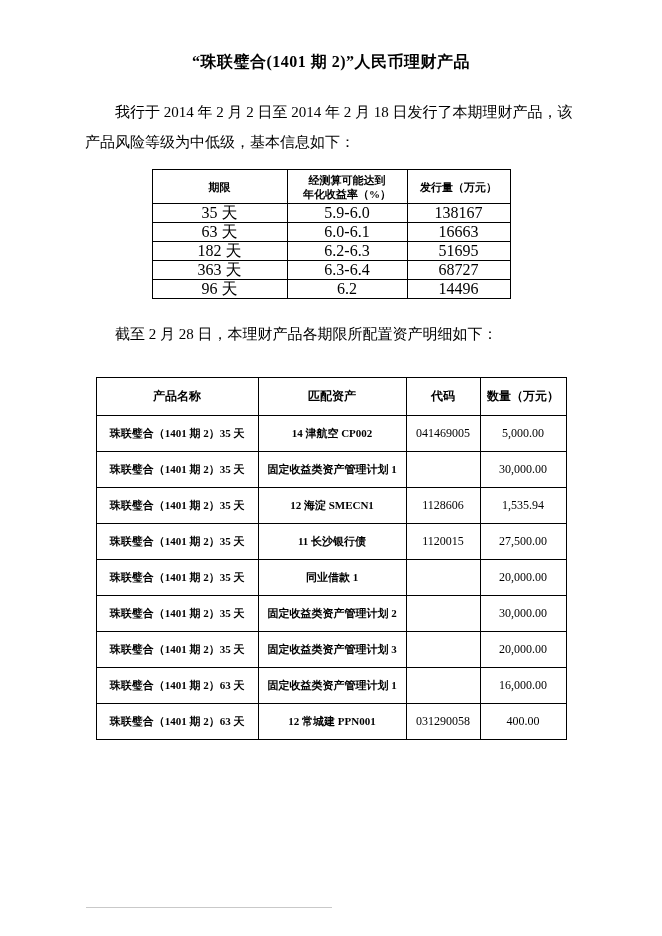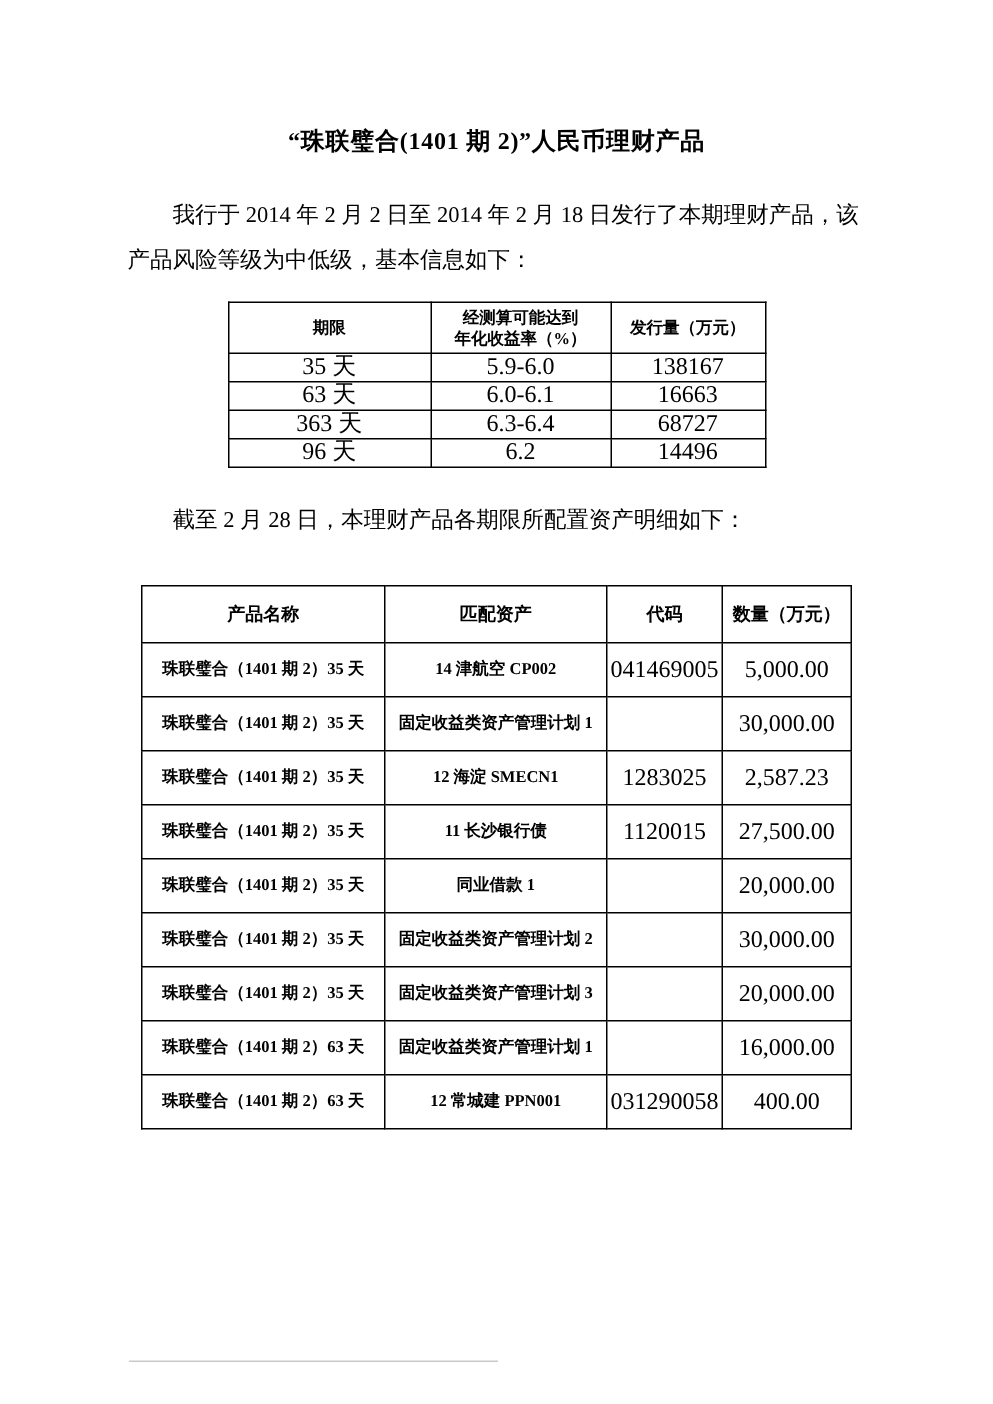--- a/index.html
+++ b/index.html
@@ -12,21 +12,21 @@
     height: 936px;
     font-family: "Liberation Serif", "DejaVu Serif", serif;
     color: #000000;
     position: relative;
     overflow: hidden;
   }
   .page {
     box-sizing: border-box;
     width: 662px;
     height: 936px;
-    padding: 84px 85px 0 85px;
+    padding: 52px 85px 0 85px;
     background: #ffffff;
   }
   .doc-title {
     text-align: center;
     font-size: 16px;
     font-weight: bold;
     margin: 0 0 24px 0;
     letter-spacing: 0.5px;
   }
   .doc-subtitle {
@@ -93,21 +93,21 @@
     height: 36px;
     line-height: 15px;
   }
   .t2 td:nth-child(1),
   .t2 td:nth-child(2) {
     font-weight: bold;
   }
   .t2 td:nth-child(3),
   .t2 td:nth-child(4) {
     font-weight: normal;
-    font-size: 16px;
+    font-size: 12px;
     text-align: center;
   }
   
   .bottom-artifact {
     position: absolute;
     left: 86px;
     top: 907px;
     width: 246px;
     height: 0;
     border-top: 1px solid #c9c9c9;
@@ -143,20 +143,25 @@
           <td>35 天</td>
           <td>5.9-6.0</td>
           <td>138167</td>
         </tr>
         <tr>
           <td>63 天</td>
           <td>6.0-6.1</td>
           <td>16663</td>
         </tr>
         <tr>
+          <td>182 天</td>
+          <td>6.2-6.3</td>
+          <td>51695</td>
+        </tr>
+        <tr>
           <td>363 天</td>
           <td>6.3-6.4</td>
           <td>68727</td>
         </tr>
         <tr>
           <td>96 天</td>
           <td>6.2</td>
           <td>14496</td>
         </tr>
       </tbody>
@@ -188,22 +193,22 @@
         </tr>
         <tr>
           <td>珠联璧合（1401 期 2）35 天</td>
           <td>固定收益类资产管理计划 1</td>
           <td></td>
           <td>30,000.00</td>
         </tr>
         <tr>
           <td>珠联璧合（1401 期 2）35 天</td>
           <td>12 海淀 SMECN1</td>
-          <td>1283025</td>
-          <td>2,587.23</td>
+          <td>1128606</td>
+          <td>1,535.94</td>
         </tr>
         <tr>
           <td>珠联璧合（1401 期 2）35 天</td>
           <td>11 长沙银行债</td>
           <td>1120015</td>
           <td>27,500.00</td>
         </tr>
         <tr>
           <td>珠联璧合（1401 期 2）35 天</td>
           <td>同业借款 1</td>

